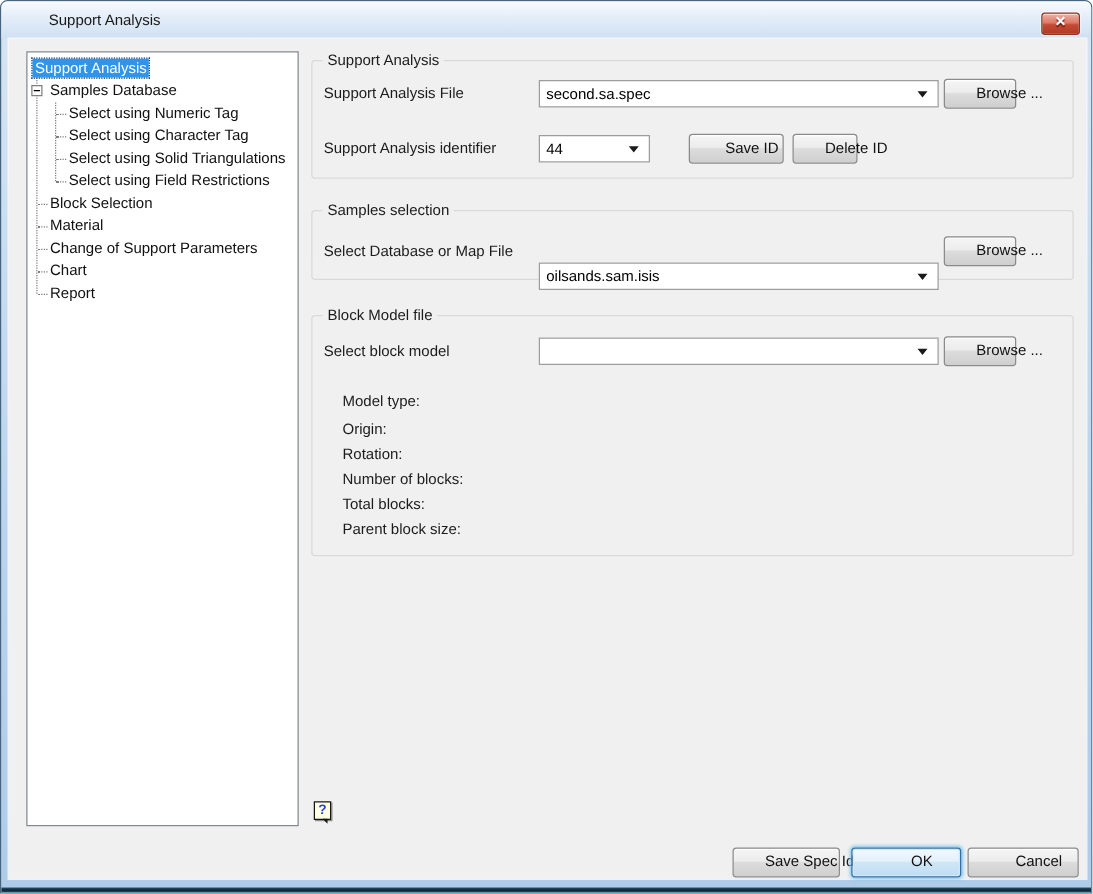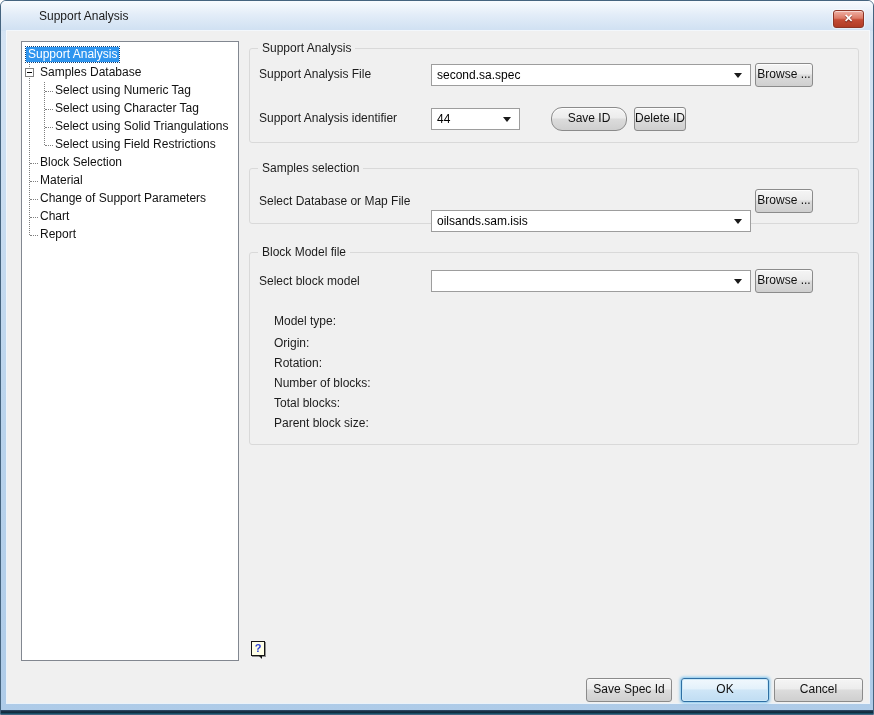--- a/index.html
+++ b/index.html
@@ -78,21 +78,21 @@
   .combo .arrow {
     position:absolute; right:8px; top:8px; width:0; height:0;
     border-left:4px solid transparent; border-right:4px solid transparent;
     border-top:5px solid #1a1a1a;
   }
 
   .btn {
     position:absolute; height:24px; border:1px solid #8b8b8b; border-radius:3px;
     background:linear-gradient(180deg,#f5f5f5,#ececec 45%,#dcdcdc 50%,#cfcfcf);
     font-size:12px; color:#111; text-align:center; line-height:21px;
-    box-shadow:inset 0 1px 0 #fdfdfd; cursor:default; white-space:nowrap;
+    box-shadow:inset 0 1px 0 #fdfdfd; cursor:default; white-space:nowrap;padding-left:25px;
   }
   .btn.default {
     border-color:#2f6fa3;
     background:linear-gradient(180deg,#f1f8fd,#e3f1fb 45%,#cfe6f7 50%,#c0ddf3);
     box-shadow:0 0 3px 1px #7bc3ef, inset 0 0 0 1px #cde9f8;
   }
 
   .help-icon {
     position:absolute; left:244px; top:610px; width:14px; height:15px;
     border:1px solid #151515; background:#ffffe8; color:#2a3fd4;
@@ -139,21 +139,21 @@
       <span>second.sa.spec</span>
       <span class="arrow"></span>
     </div>
     <div class="btn" style="left:748px; top:32px; width:58px;">Browse ...</div>
 
     <span class="label" style="left:252px; top:80px;">Support Analysis identifier</span>
     <div class="combo" style="left:424px; top:77px; width:89px;">
       <span>44</span>
       <span class="arrow"></span>
     </div>
-    <div class="btn" style="left:544px; top:76px; width:76px;border-radius:11px;">Save ID</div>
+    <div class="btn" style="left:544px; top:76px; width:76px;">Save ID</div>
     <div class="btn" style="left:627px; top:76px; width:52px;">Delete ID</div>
 
     <div class="group" id="group2">
       <span class="gcap">Samples selection</span>
     </div>
     <span class="label" style="left:252px; top:163px;">Select Database or Map File</span>
     <div class="combo" style="left:424px; top:159px; width:320px;margin-top:20px;">
       <span>oilsands.sam.isis</span>
       <span class="arrow"></span>
     </div>

